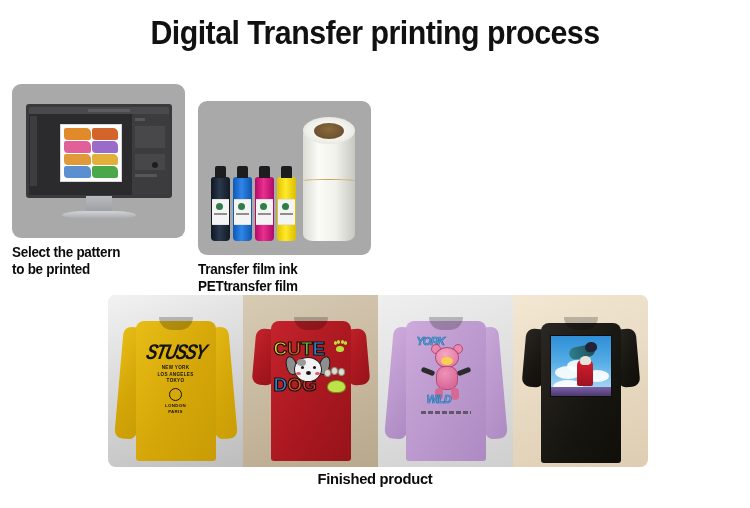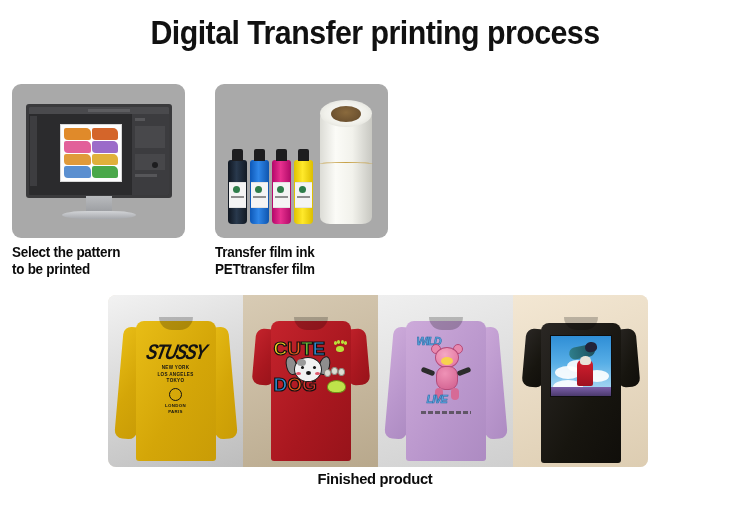--- a/index.html
+++ b/index.html
@@ -18,21 +18,21 @@
     font-size: 33px; font-weight: 700; color: #111;
     letter-spacing: -0.6px;
     transform: scaleX(0.92); transform-origin: center top;
     white-space: nowrap;
   }
 
   
   .steps { position: absolute; top: 84px; left: 12px; width: 726px; height: 196px; }
   .step { position: absolute; top: 0; width: 173px; }
   .step.s0 { left: 0px; }
-  .step.s1 { left: 203px; }
+  .step.s1 { left: 186px; margin-top: 17px; }
   .step.s2 { left: 372px; }
   .step.s3 { left: 557px; }
   .card {
     position: relative; width: 173px; height: 154px;
     background: #a9a9a9; border-radius: 9px; overflow: hidden;
   }
   .caption {
     margin-top: 6px;
     font-size: 14.5px; font-weight: 700; color: #0b0b0b;
     line-height: 1.18; letter-spacing: -0.3px;
@@ -381,33 +381,33 @@
 
     <div class="shot">
       <div class="shot-bg bg-c"></div>
       <div class="tee tee-purple">
         <div class="sleeve sl-l"></div>
           <div class="sleeve sl-r"></div>
         <div class="torso"></div>
           <div class="collar"></div>
       </div>
       <div class="print gfx-bear">
-        <div class="tag-top">WILD</div>
+        <div class="tag-top">YORK</div>
         <div class="bear">
           <div class="bear-ear be-l"></div>
             <div class="bear-ear be-r"></div>
           <div class="bhead"></div>
           <div class="bmuzzle"></div>
           <div class="bbody"></div>
           <div class="barm ba-l"></div>
             <div class="barm ba-r"></div>
           <div class="bleg bl-l"></div>
             <div class="bleg bl-r"></div>
         </div>
-        <div class="tag-bot">LIVE</div>
+        <div class="tag-bot">WILD</div>
         <div class="fineprint"></div>
       </div>
     </div>
 
     <div class="shot">
       <div class="shot-bg bg-d"></div>
       <div class="tee tee-black">
         <div class="sleeve sl-l"></div>
           <div class="sleeve sl-r"></div>
         <div class="torso"></div>

